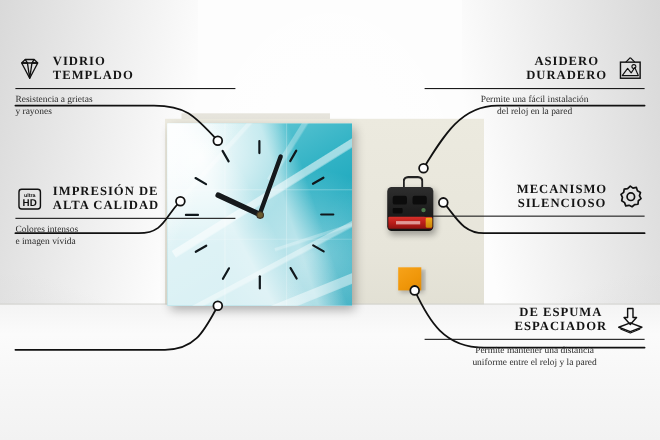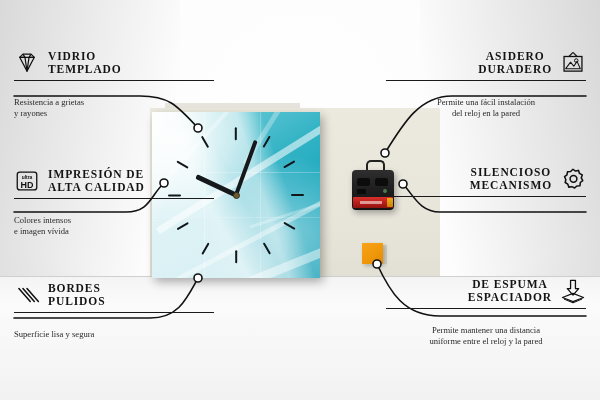--- a/index.html
+++ b/index.html
@@ -88,21 +88,21 @@
   .callout{position:absolute;width:200px;}
   .c-left{text-align:left;}
   .c-right{text-align:center;}
   .head-row{display:flex;align-items:center;gap:8px;}
   .c-right .head-row{justify-content:flex-end;}
   .title{font-family:"Liberation Serif",serif;font-weight:700;
      font-size:11.5px;line-height:13px;letter-spacing:.9px;color:#141414;
      text-transform:uppercase;}
   .rule{height:1px;background:#1a1a1a;margin-top:4px;}
   .desc{font-family:"Liberation Serif",serif;font-size:8.6px;line-height:10.6px;
-     color:#2a2a2a;margin-top:16px;}
+     color:#2a2a2a;margin-top:4px;}
   .ico{width:26px;height:26px;flex:0 0 26px;display:block;}
 
   
   #co-vidrio      {left:14px;  top:50px;}
   #co-impresion   {left:14px;  top:168px;}
   #co-bordes      {left:14px;  top:282px;}
   #co-asidero     {left:386px; top:50px;}
   #co-mecanismo   {left:386px; top:166px;}
   #co-espaciador  {left:386px; top:278px;}
 
@@ -222,39 +222,20 @@
         <div class="title">ALTA CALIDAD</div>
       </div>
     </div>
     <div class="rule"></div>
     <div class="desc">
       <div>Colores intensos</div>
       <div>e imagen vívida</div>
     </div>
   </div>
 
-  <div class="callout c-left" id="co-bordes">
-    <div class="head-row">
-      <svg class="ico" viewBox="0 0 32 32">
-        <g stroke="#111" stroke-width="1.9" stroke-linecap="round">
-          <path d="M6,8 L20,24"></path>
-          <path d="M11,8 L25,24"></path>
-          <path d="M16,8 L30,24"></path>
-        </g>
-      </svg>
-      <div>
-        <div class="title">BORDES</div>
-        <div class="title">PULIDOS</div>
-      </div>
-    </div>
-    <div class="rule"></div>
-    <div class="desc">
-      <div>Superficie lisa y segura</div>
-    </div>
-  </div>
 
   <div class="callout c-right" id="co-asidero">
     <div class="head-row">
       <div>
         <div class="title">ASIDERO</div>
         <div class="title">DURADERO</div>
       </div>
       <svg class="ico" viewBox="0 0 32 32">
         <path d="M16,3 L11,8 M16,3 L21,8" fill="none" stroke="#111" stroke-width="1.4"></path>
         <rect x="5" y="8" width="22" height="18" fill="none" stroke="#111" stroke-width="1.6"></rect>
@@ -265,22 +246,22 @@
     <div class="rule"></div>
     <div class="desc">
       <div>Permite una fácil instalación</div>
       <div>del reloj en la pared</div>
     </div>
   </div>
 
   <div class="callout c-right" id="co-mecanismo">
     <div class="head-row">
       <div>
+        <div class="title">MECANISMO</div>
         <div class="title">SILENCIOSO</div>
-        <div class="title">MECANISMO</div>
       </div>
       <svg class="ico" viewBox="0 0 32 32">
         <g fill="none" stroke="#111" stroke-width="1.9" stroke-linejoin="round">
           <path d="M16,4 L19,6.2 L22.8,5.4 L24,9.1 L27.4,11 L26.2,14.6 L28,18 L25,20.3 L24.6,24.2
                    L20.8,24.6 L18,27 L14.6,25.4 L10.9,26 L9.6,22.4 L6.4,20.3 L7.2,16.6 L5.6,13.2
                    L8.6,11 L9.2,7.2 L13,6.8 Z"></path>
           <circle cx="16.6" cy="15.8" r="4.2"></circle>
         </g>
       </svg>
     </div>

